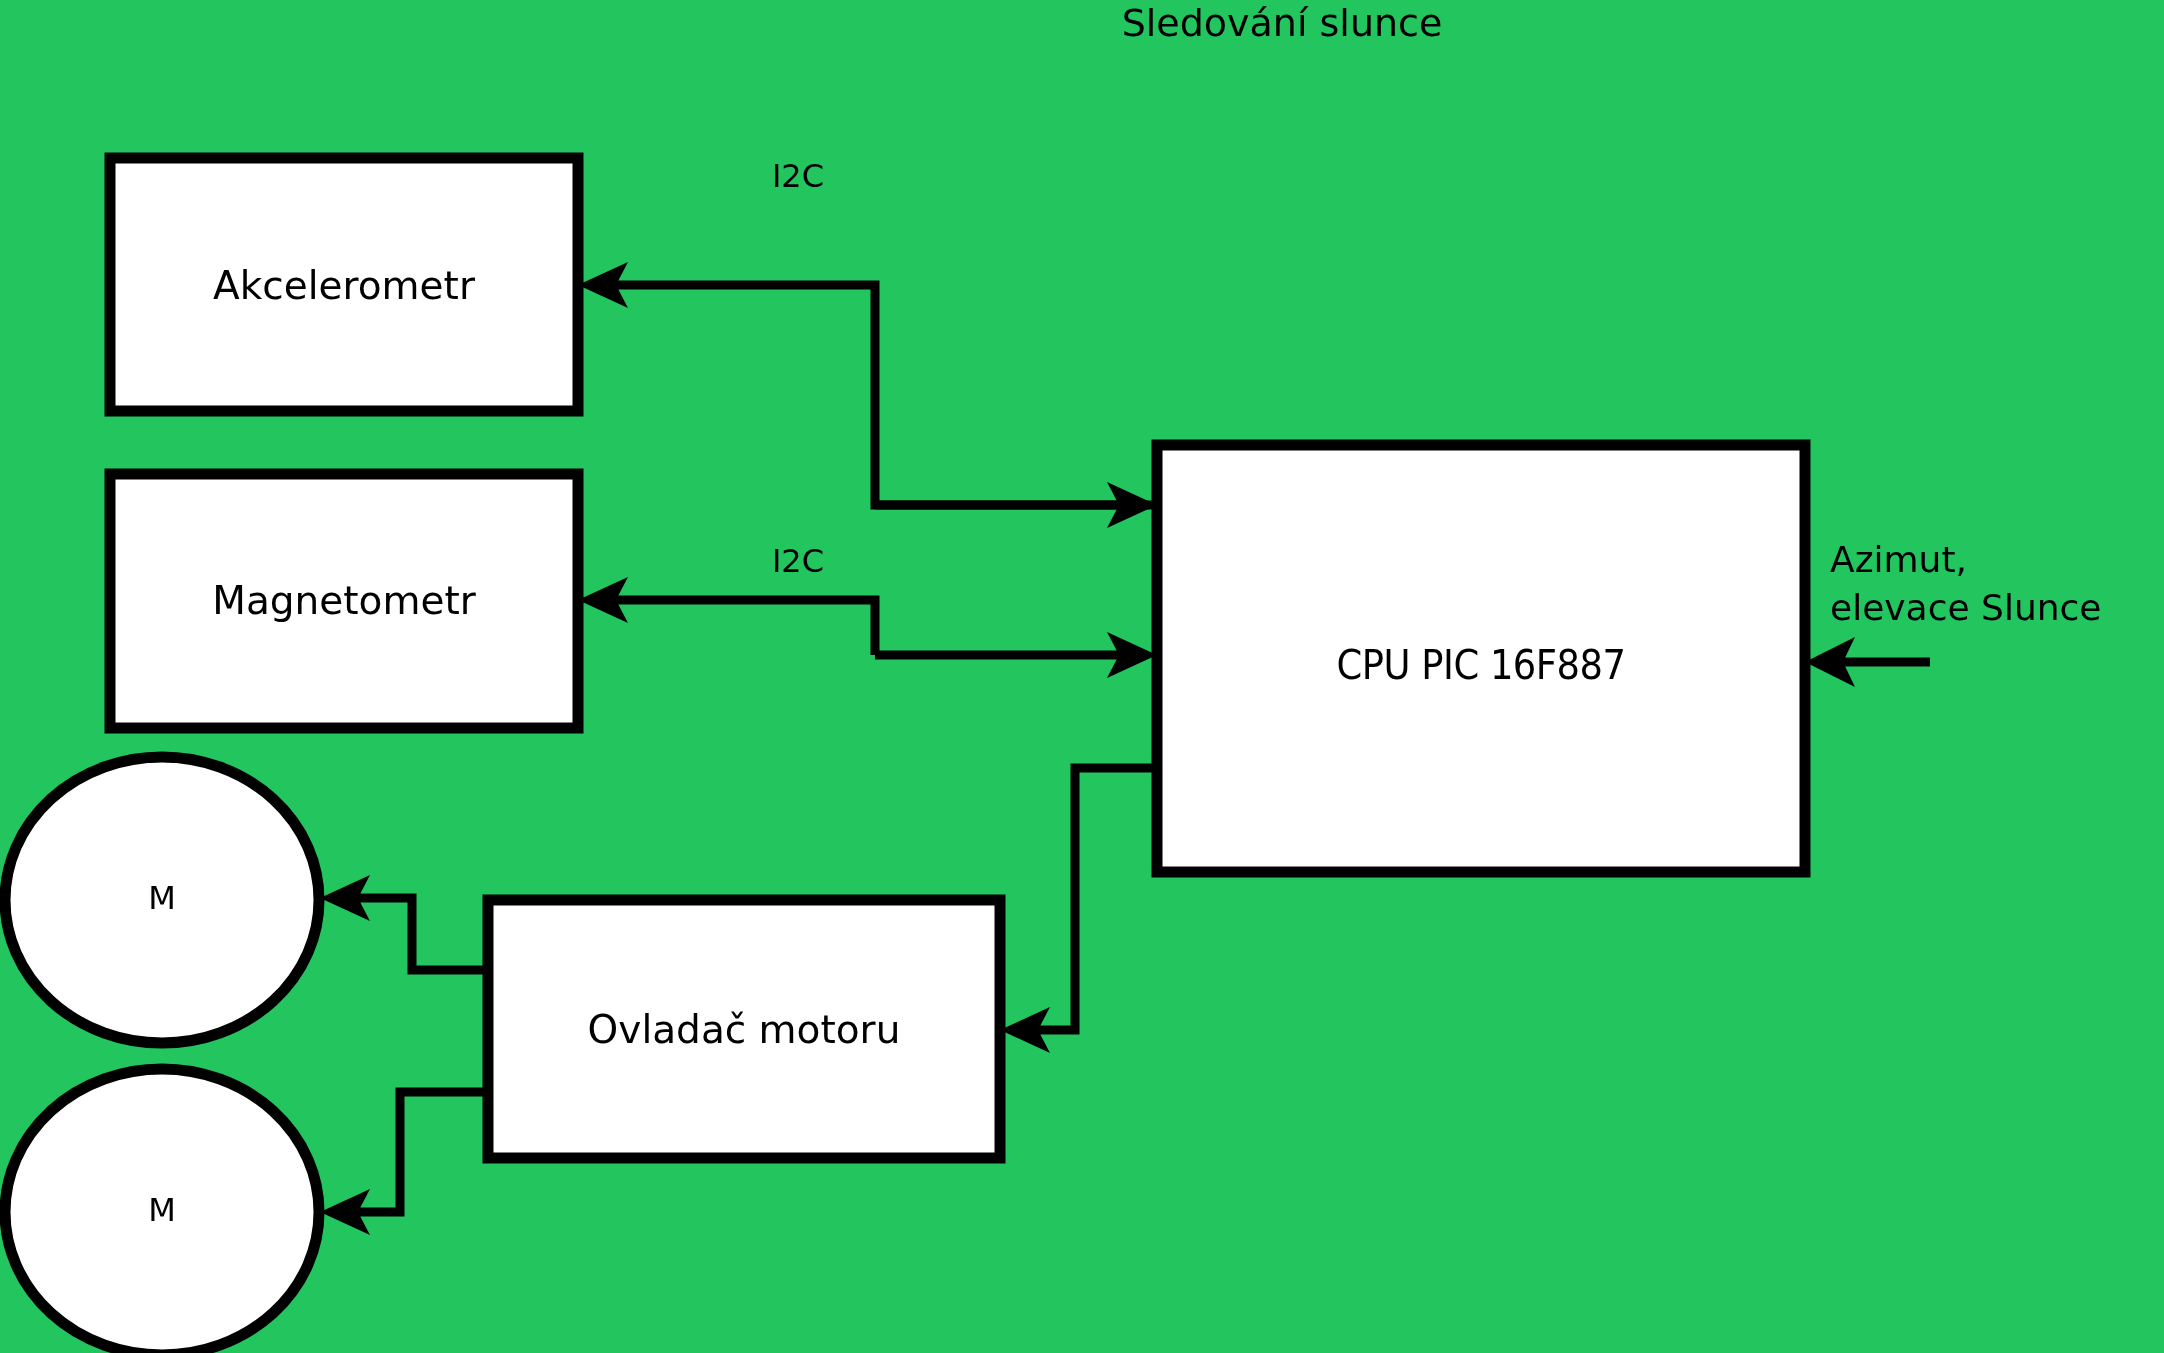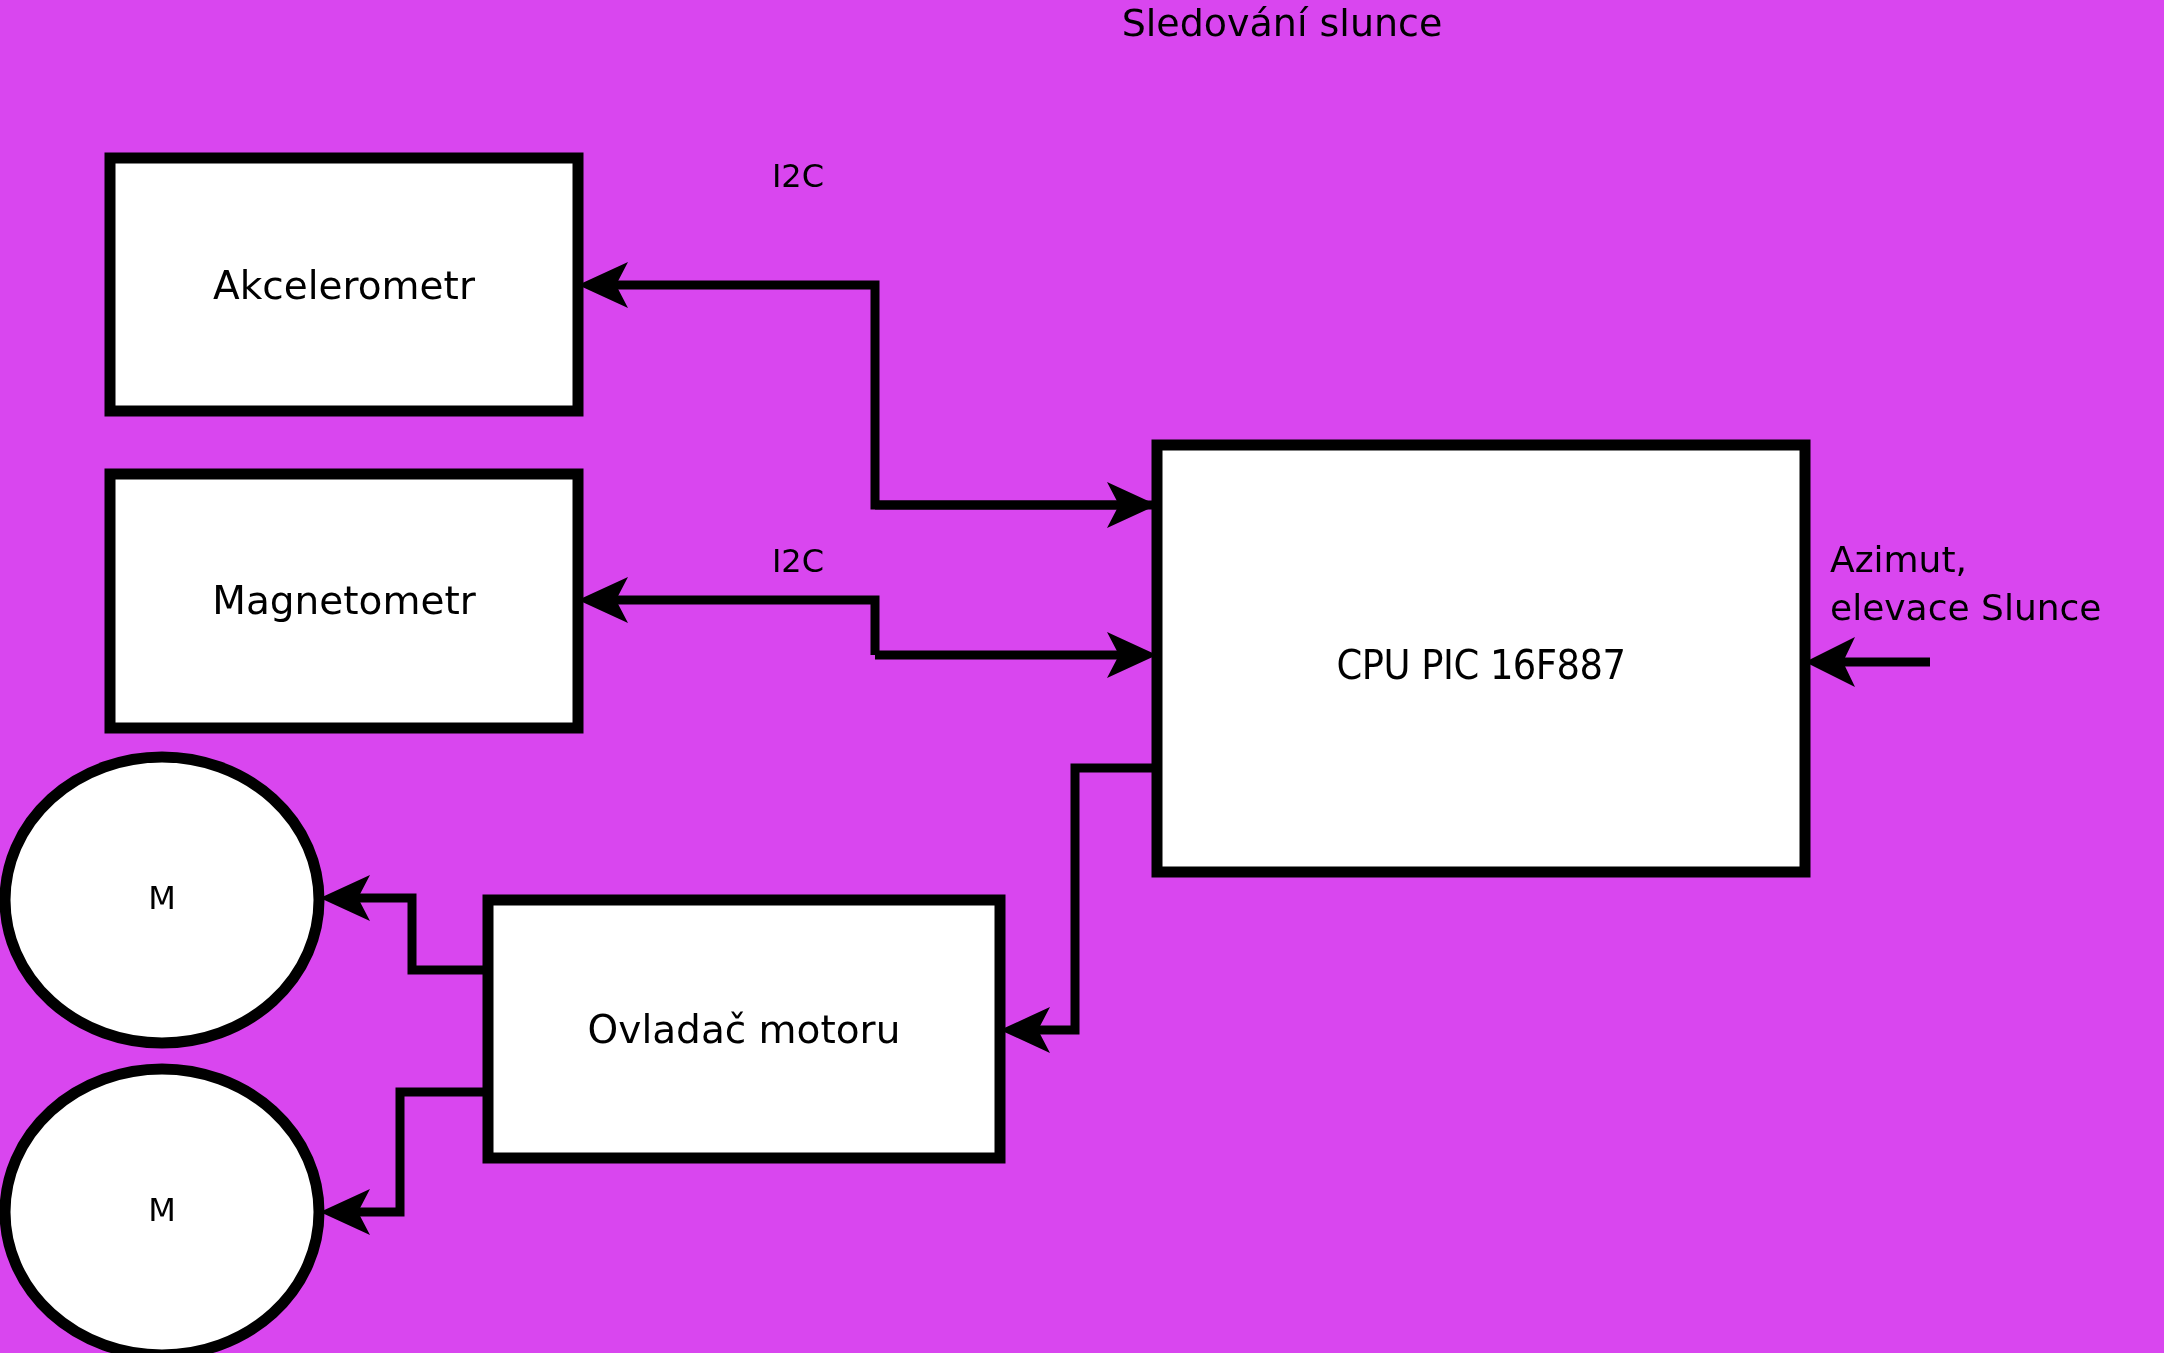--- a/index.html
+++ b/index.html
@@ -7,21 +7,21 @@
     padding: 0;
     background: #ffffff;
   }
   body {
     font-family: "DejaVu Sans", sans-serif;
   }
   #stage {
     position: relative;
     width: 2164px;
     height: 1353px;
-    background: #d946ef;
+    background: #22c55e;
     overflow: hidden;
   }
   svg.diagram {
     display: block;
     width: 2164px;
     height: 1353px;
   }
   .blk-rect {
     fill: #ffffff;
     stroke: #000000;

